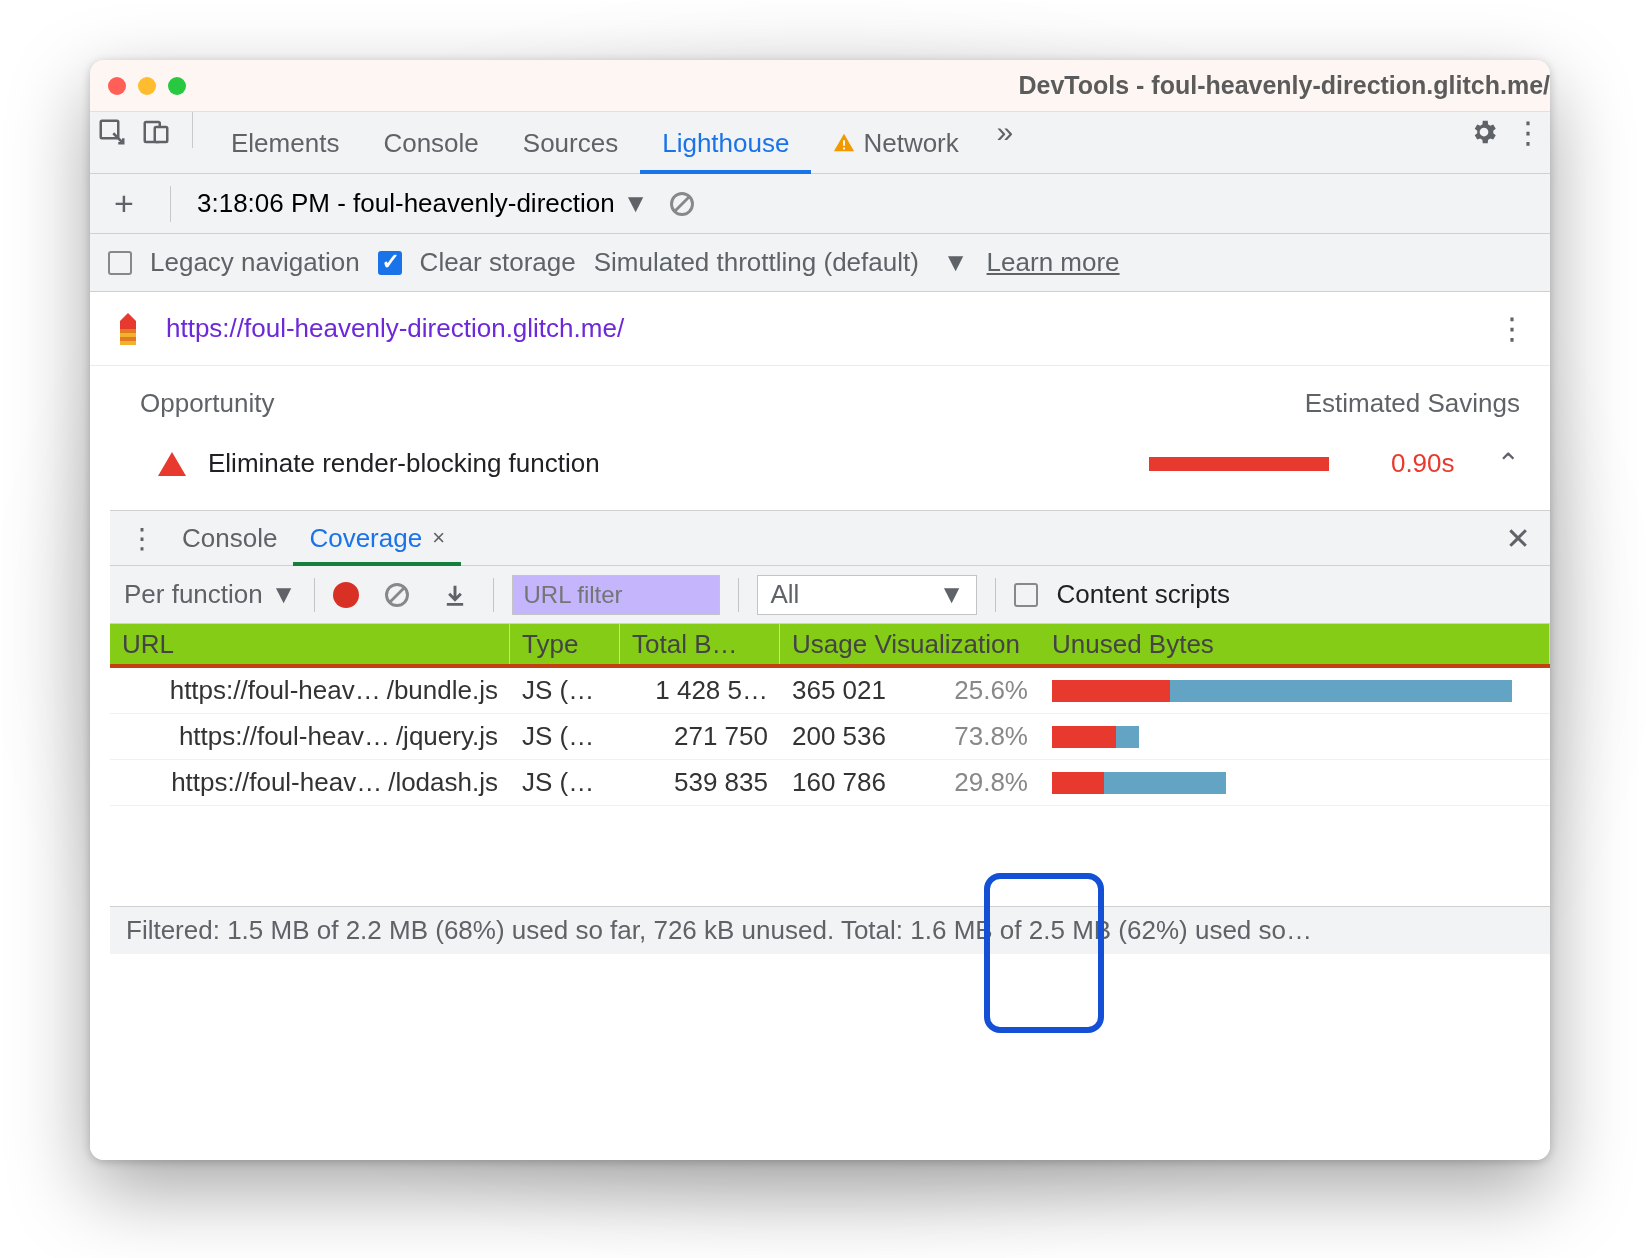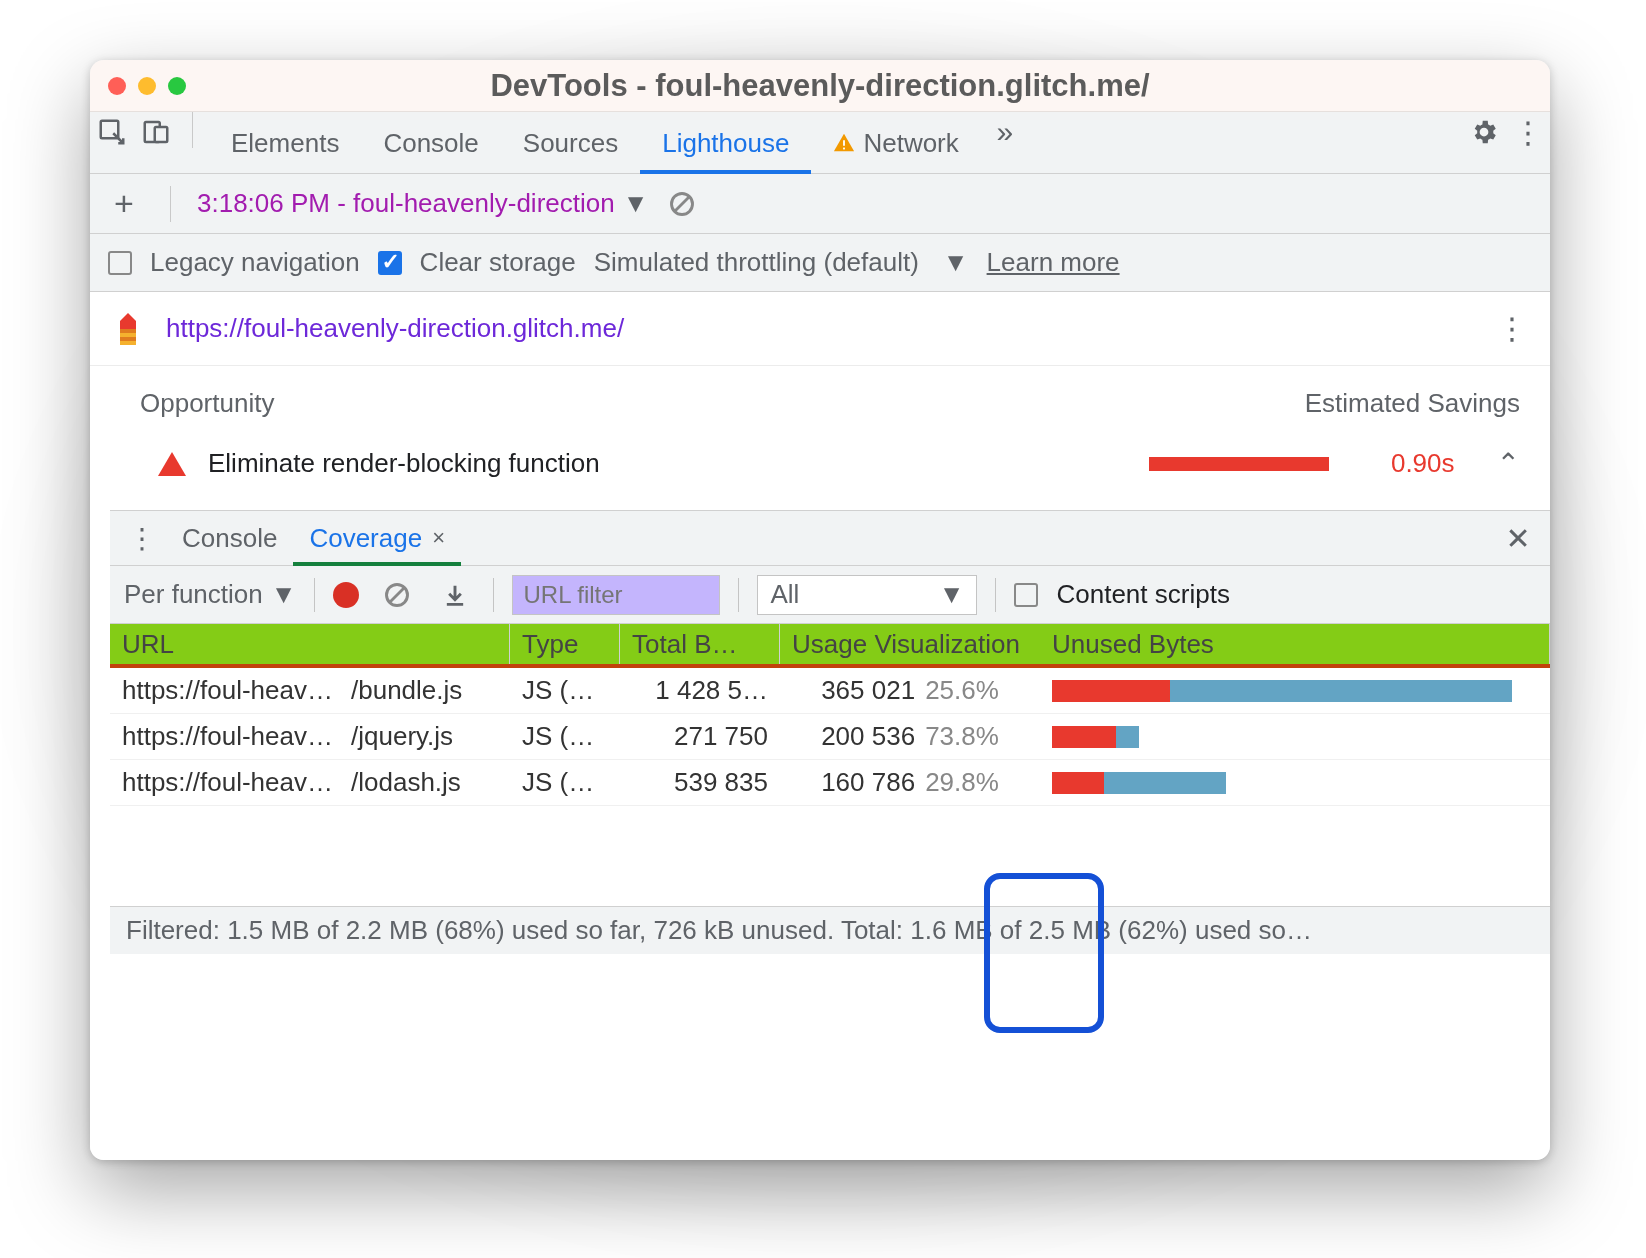--- a/index.html
+++ b/index.html
@@ -33,38 +33,38 @@
     display: flex; align-items: center;
     padding: 0 18px;
     border-bottom: 1px solid #e6e0dd;
     position: relative;
   }
   .traffic { display: flex; gap: 12px; }
   .dot { width: 18px; height: 18px; border-radius: 50%; }
   .dot.red { background: #ff5f57; }
   .dot.yellow { background: #febc2e; }
   .dot.green { background: #28c840; }
-  .title { position:absolute; left:0; right:0; text-align:center; font-weight:600; color:#5b5b5b; font-size:31px;}
+  .title { position:absolute; left:0; right:0; text-align:right; font-weight:600; color:#5b5b5b; font-size:25px;}
   
   .toolbar-row {
     display:flex; align-items:flex-start; height:62px;
     background:#f1f3f4; border-bottom:1px solid #d0d0d0;
     padding: 0 2px; gap: 4px;
   }
   .toolbar-sep { width:1px; height:36px; background:#c9c9c9; margin:0 12px;}
   .tab { padding: 0 22px; height:62px; display:flex; align-items:center; gap:8px; color:#5f6368; cursor:pointer;}
   .tab.active { color:#1a73e8; border-bottom:4px solid #1a73e8; padding-top:4px;}
   .icon-btn { width:40px; height:40px; display:flex; align-items:center; justify-content:center; color:#5f6368; cursor:pointer; border-radius:4px;}
   .spacer { flex:1; }
   
   .subbar {
     display:flex; align-items:center; height:60px; background:#f1f3f4;
     border-bottom:1px solid #d0d0d0; padding:0 14px; gap:14px;
   }
-  .dropdown-text { color:#a21caf; max-width:420px; white-space:nowrap; overflow:hidden; text-overflow:ellipsis;}
+  .dropdown-text { color:#000000; max-width:420px; white-space:nowrap; overflow:hidden; text-overflow:ellipsis;}
   
   .options-row {
     display:flex; align-items:center; height:58px; background:#f1f3f4;
     border-bottom:1px solid #d0d0d0; padding:0 18px; gap:18px; color:#5f6368;
   }
   .chk { width:24px; height:24px; border:2px solid #888; border-radius:3px; display:inline-block; position:relative;}
   .chk.checked { background:#1a73e8; border-color:#1a73e8;}
   .chk.checked::after{content:"✓"; color:#fff; position:absolute; left:2px; top:-4px; font-size:22px; font-weight:bold;}
   .link { text-decoration: underline; color:#5f6368;}
   
@@ -90,25 +90,25 @@
   .url-filter { border:1px solid #c4c4c4; background:#c4b5fd; height:40px; width:208px; padding:0 10px; font-size:24px; color:#333;}
   .select-all { border:1px solid #c4c4c4; background:#fff; height:40px; width:220px; padding:0 12px; display:flex; align-items:center; justify-content:space-between; color:#5f6368;}
   .vsep { width:1px; height:34px; background:#c4c4c4;}
   
   .cov-table { background:#fff; flex:0 0 auto;}
   .cov-head, .cov-row { display:grid; grid-template-columns: 400px 110px 160px 260px 1fr; align-items:center;}
   .cov-head { background:#84cc16; border-bottom:4px solid #c2410c; height:44px;}
   .cov-head>div { padding:0 12px; color:#444; border-right:1px solid #d0d0d0; height:100%; display:flex; align-items:center; white-space:nowrap; overflow:hidden; text-overflow:ellipsis;}
   .cov-row { height:46px; border-bottom:1px solid #f0f0f0;}
   .cov-row>div { padding:0 12px; color:#333; white-space:nowrap; overflow:hidden; text-overflow:ellipsis;}
-  .cell-url { display:flex; gap:18px;}
+  .cell-url { display:flex; gap:6px;justify-content:flex-end;}
   .url-trunc { color:#333;}
   .url-suffix { color:#333;}
   .cell-num { text-align:right; font-variant-numeric: tabular-nums;}
-  .cell-unused { display:flex; justify-content:center; gap:10px; align-items:center;}
+  .cell-unused { display:flex; justify-content:space-between; gap:10px; align-items:center;}
   .pct { color:#888;}
   .usage-bar { height:22px; display:flex;}
   .usage-bar .red { background:#e8392e;}
   .usage-bar .blue { background:#63a4c4;}
   
   .highlight-ring {
     position:absolute; border:6px solid #1450d6; border-radius:16px;
     pointer-events:none;
   }
   .cov-empty { height:100px; background:#fff;}

